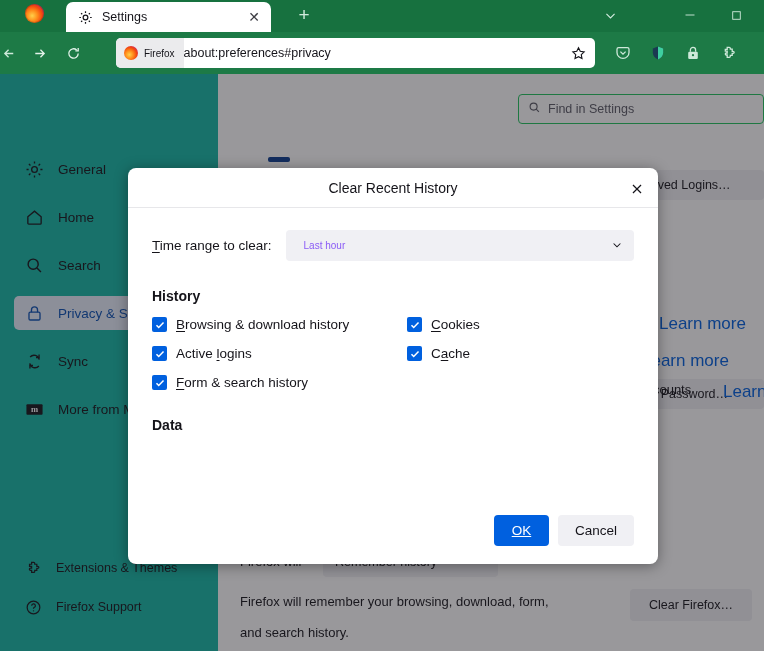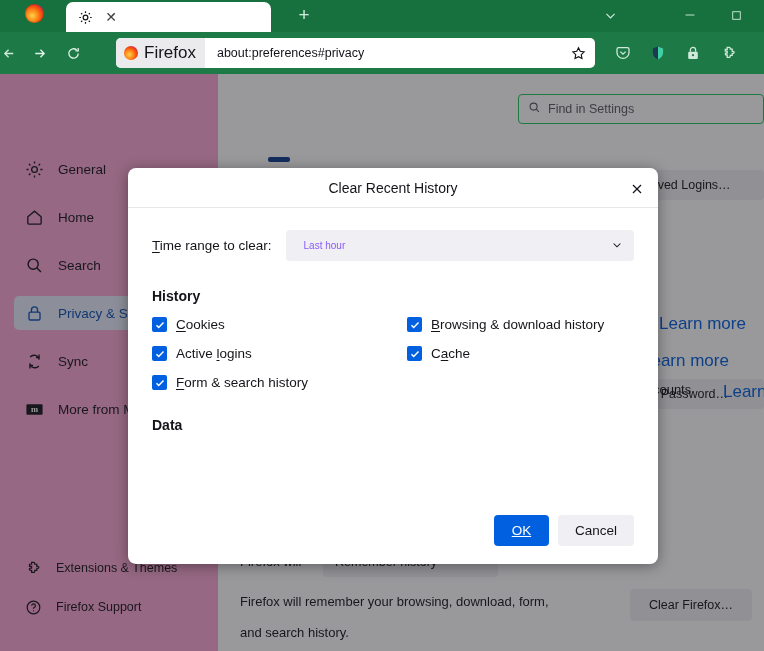--- a/index.html
+++ b/index.html
@@ -80,22 +80,22 @@
   }
   .url-chip {
     height: 30px; display: flex; align-items: center;
     background: #ebebed; border-radius: 5px 0 0 5px;
     padding: 0 9px 0 8px; flex: 0 0 auto;
   }
   .url-chip-logo {
     width: 14px; height: 14px; border-radius: 50%; margin-right: 6px;
     background: radial-gradient(circle at 38% 62%, #ffd04a 0%, #ff8c1a 32%, #f2450f 60%, #b5189e 96%);
   }
-  .url-chip-text { font-size: 17px; color: #15141a; }
-  .url-text { flex: 1 1 auto; font-size: 12.5px; color: #15141a; padding-left: 12px; white-space: nowrap; }
+  .url-chip-text { font-size: 10px; color: #15141a; }
+  .url-text { flex: 1 1 auto; font-size: 12.5px; color: #15141a; white-space: nowrap; }
   .url-star { width: 18px; flex: 0 0 auto; display: flex; align-items: center; justify-content: center; }
   .tb-icon {
     position: absolute; top: 6px; height: 30px; width: 30px;
     display: flex; align-items: center; justify-content: center;
   }
   .tbi-1 { left: 608px; } .tbi-2 { left: 643px; }
   .tbi-3 { left: 678px; } .tbi-4 { left: 714px; }
 
   
   .content {
@@ -107,21 +107,21 @@
   .dimmer {
     position: absolute; top: 74px; left: 0;
     width: 764px; height: 577px;
     background: rgba(28,27,34,.45);
     z-index: 40;
   }
 
   
   .sidebar {
     position: absolute; left: 0; top: 0; width: 218px; height: 577px;
-    background: #f9a8d4;
+    background: #14b8a6;
     text-decoration: underline;
   }
   .sb-item {
     position: absolute; left: 14px; width: 196px; height: 34px;
     display: flex; align-items: center; border-radius: 5px;
     padding-left: 10px;
   }
   .sb-item .ico { width: 21px; height: 21px; flex: 0 0 auto; margin-right: 13px;
                   display: flex; align-items: center; justify-content: center; }
   .sb-item .lbl { font-size: 13.5px; color: #15141a; white-space: nowrap; }
@@ -220,20 +220,21 @@
 <div class="titlebar">
   <div class="fx-logo"></div>
 
   <div class="tab">
     <span class="tab-gear">
       <svg viewBox="0 0 16 16" width="15" height="15" fill="none" stroke="#15141a" stroke-width="1.3">
         <circle cx="8" cy="8" r="2.5"></circle>
         <path d="M8 1.4v1.7M8 12.9v1.7M1.4 8h1.7M12.9 8h1.7M3.3 3.3l1.2 1.2M11.5 11.5l1.2 1.2M12.7 3.3l-1.2 1.2M4.5 11.5l-1.2 1.2"></path>
       </svg>
     </span>
+    <span class="tab-label">Settings</span>
     <span class="tab-close">✕</span>
   </div>
 
   <div class="newtab">+</div>
 
   <div class="wctrl wc-list">
     <svg viewBox="0 0 16 16" width="13" height="13" fill="none" stroke="#d3ecdf" stroke-width="1.4">
       <path d="M3 6l5 5 5-5"></path>
     </svg>
   </div>
@@ -451,30 +452,30 @@
 
     <div class="sec-title">History</div>
     <div class="cb-grid">
 
       <div class="cb">
         <span class="box on">
           <svg viewBox="0 0 16 16" width="12" height="12" fill="none" stroke="#ffffff" stroke-width="2">
               <path d="M3.3 8.3l3 3 6.4-6.6"></path>
             </svg>
         </span>
-        <span class="txt"><span></span><u>C</u><span>ookies</span></span>
+        <span class="txt"><span></span><u>B</u><span>rowsing &amp; download history</span></span>
       </div>
 
       <div class="cb">
         <span class="box on">
           <svg viewBox="0 0 16 16" width="12" height="12" fill="none" stroke="#ffffff" stroke-width="2">
               <path d="M3.3 8.3l3 3 6.4-6.6"></path>
             </svg>
         </span>
-        <span class="txt"><span></span><u>B</u><span>rowsing &amp; download history</span></span>
+        <span class="txt"><span></span><u>C</u><span>ookies</span></span>
       </div>
 
       <div class="cb">
         <span class="box on">
           <svg viewBox="0 0 16 16" width="12" height="12" fill="none" stroke="#ffffff" stroke-width="2">
               <path d="M3.3 8.3l3 3 6.4-6.6"></path>
             </svg>
         </span>
         <span class="txt"><span>Active </span><u>l</u><span>ogins</span></span>
       </div>

